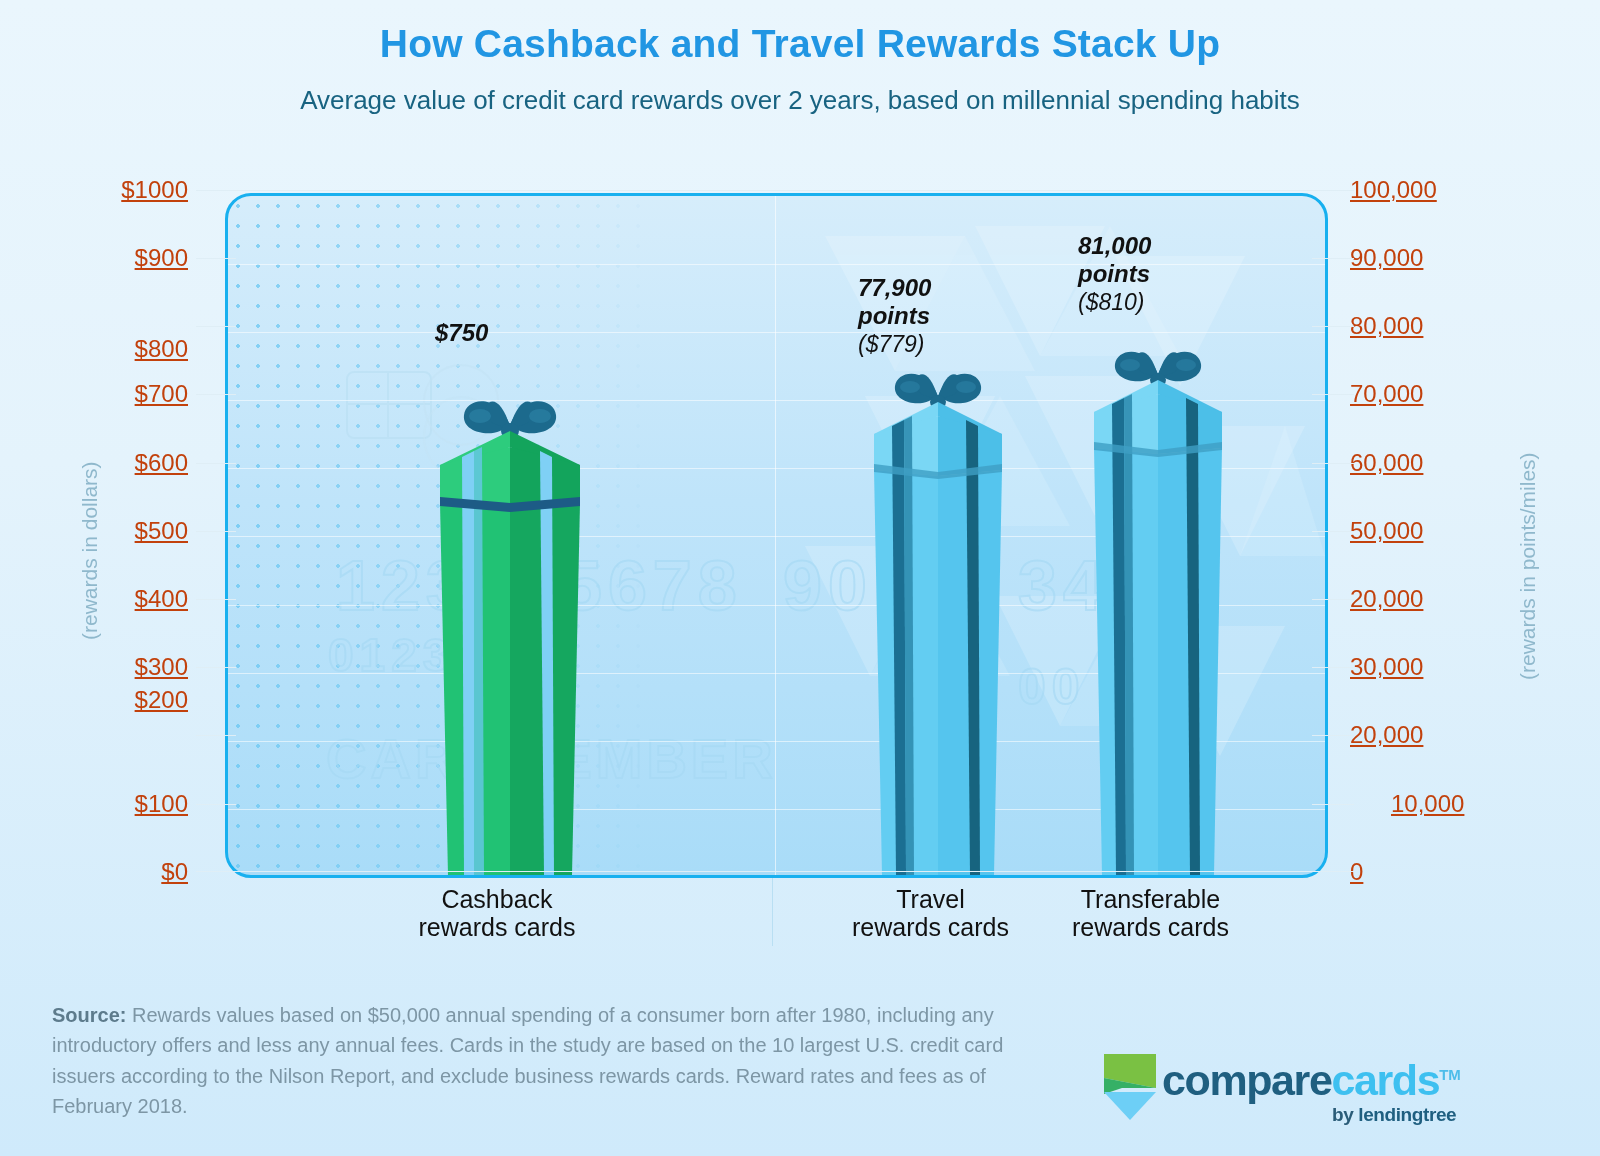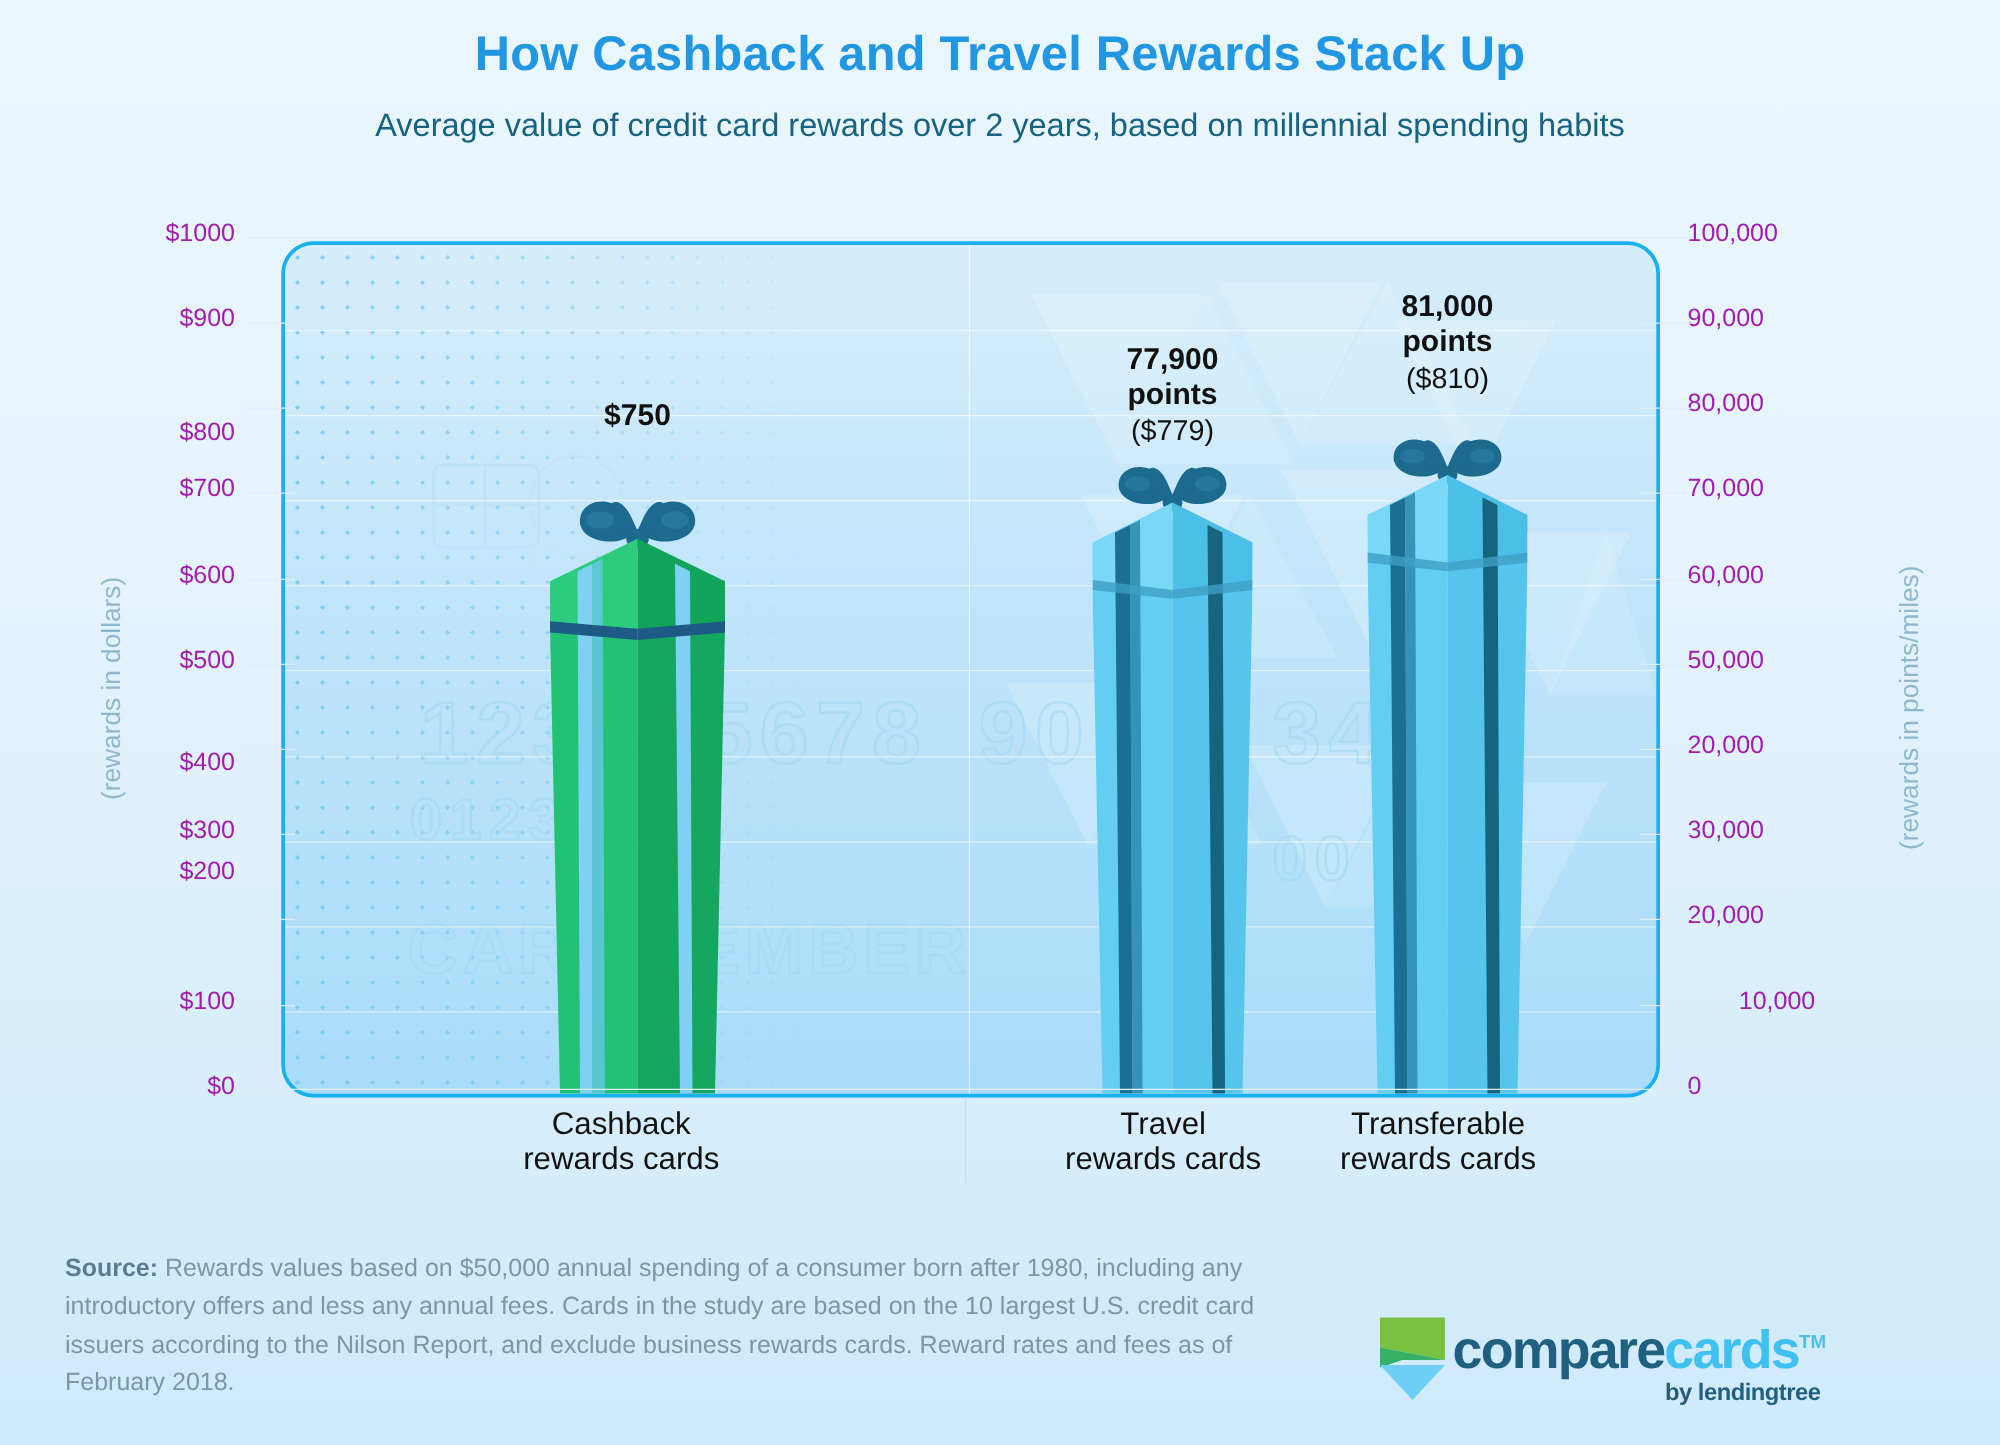--- a/index.html
+++ b/index.html
@@ -61,36 +61,37 @@
   }
   .wm-circ2{
     position:absolute;left:195px;top:200px;width:72px;height:78px;
     border:2px solid #c3e3f5;border-radius:50%;opacity:.5;
   }
   .gridline{position:absolute;left:0;right:0;height:1px;background:rgba(255,255,255,.55);}
   .divider{position:absolute;top:0;bottom:0;width:1px;background:rgba(255,255,255,.6);}
 
   
   .ytick{
-    position:absolute;font-size:20px;color:#a21caf;text-align:right;
+    position:absolute;font-size:24px;color:#c2410c;text-align:right;
     white-space:nowrap;
+    text-decoration:underline;
   }
   .ytick.left{right:1412px;}
   .ytick.right{left:1350px;text-align:left;}
   .axis-title{
     position:absolute;font-size:21px;color:#8fb8cc;white-space:nowrap;
     transform-origin:0 0;
   }
   .outgrid{position:absolute;height:1px;background:#dfeef6;}
   .gift{position:absolute;}
   .xlabel{
     position:absolute;text-align:center;font-size:25px;color:#111;line-height:1.12;
   }
   .vallabel{
-    position:absolute;text-align:center;font-size:24px;color:#111;line-height:1.18;
+    position:absolute;text-align:left;font-size:24px;color:#111;line-height:1.18;font-style:italic;
   }
   .vallabel b{font-weight:bold;display:block;}
   .vallabel .sub{font-weight:normal;display:block;font-size:23px;}
   .vallabel .big{font-weight:bold;display:block;}
 
   
   .source{
     position:absolute;left:52px;top:1000px;width:985px;
     font-size:20px;line-height:1.52;color:#7d96a5;
   }
@@ -273,21 +274,21 @@
       <span class="sub">($810)</span>
     </div>
   </div>
 
   <div class="ytick left" style="top:176px;">$1000</div>
   <div class="ytick left" style="top:244px;">$900</div>
   <div class="ytick left" style="top:312px;margin-top:23px;">$800</div>
   <div class="ytick left" style="top:380px;">$700</div>
   <div class="ytick left" style="top:449px;">$600</div>
   <div class="ytick left" style="top:517px;">$500</div>
-  <div class="ytick left" style="top:599px;">$400</div>
+  <div class="ytick left" style="top:585px;">$400</div>
   <div class="ytick left" style="top:653px;">$300</div>
   <div class="ytick left" style="top:686px;">$200</div>
   <div class="ytick left" style="top:790px;">$100</div>
   <div class="ytick left" style="top:858px;">$0</div>
 
   <div class="ytick right" style="top:176px;">100,000</div>
   <div class="ytick right" style="top:244px;">90,000</div>
   <div class="ytick right" style="top:312px;">80,000</div>
   <div class="ytick right" style="top:380px;">70,000</div>
   <div class="ytick right" style="top:449px;">60,000</div>

